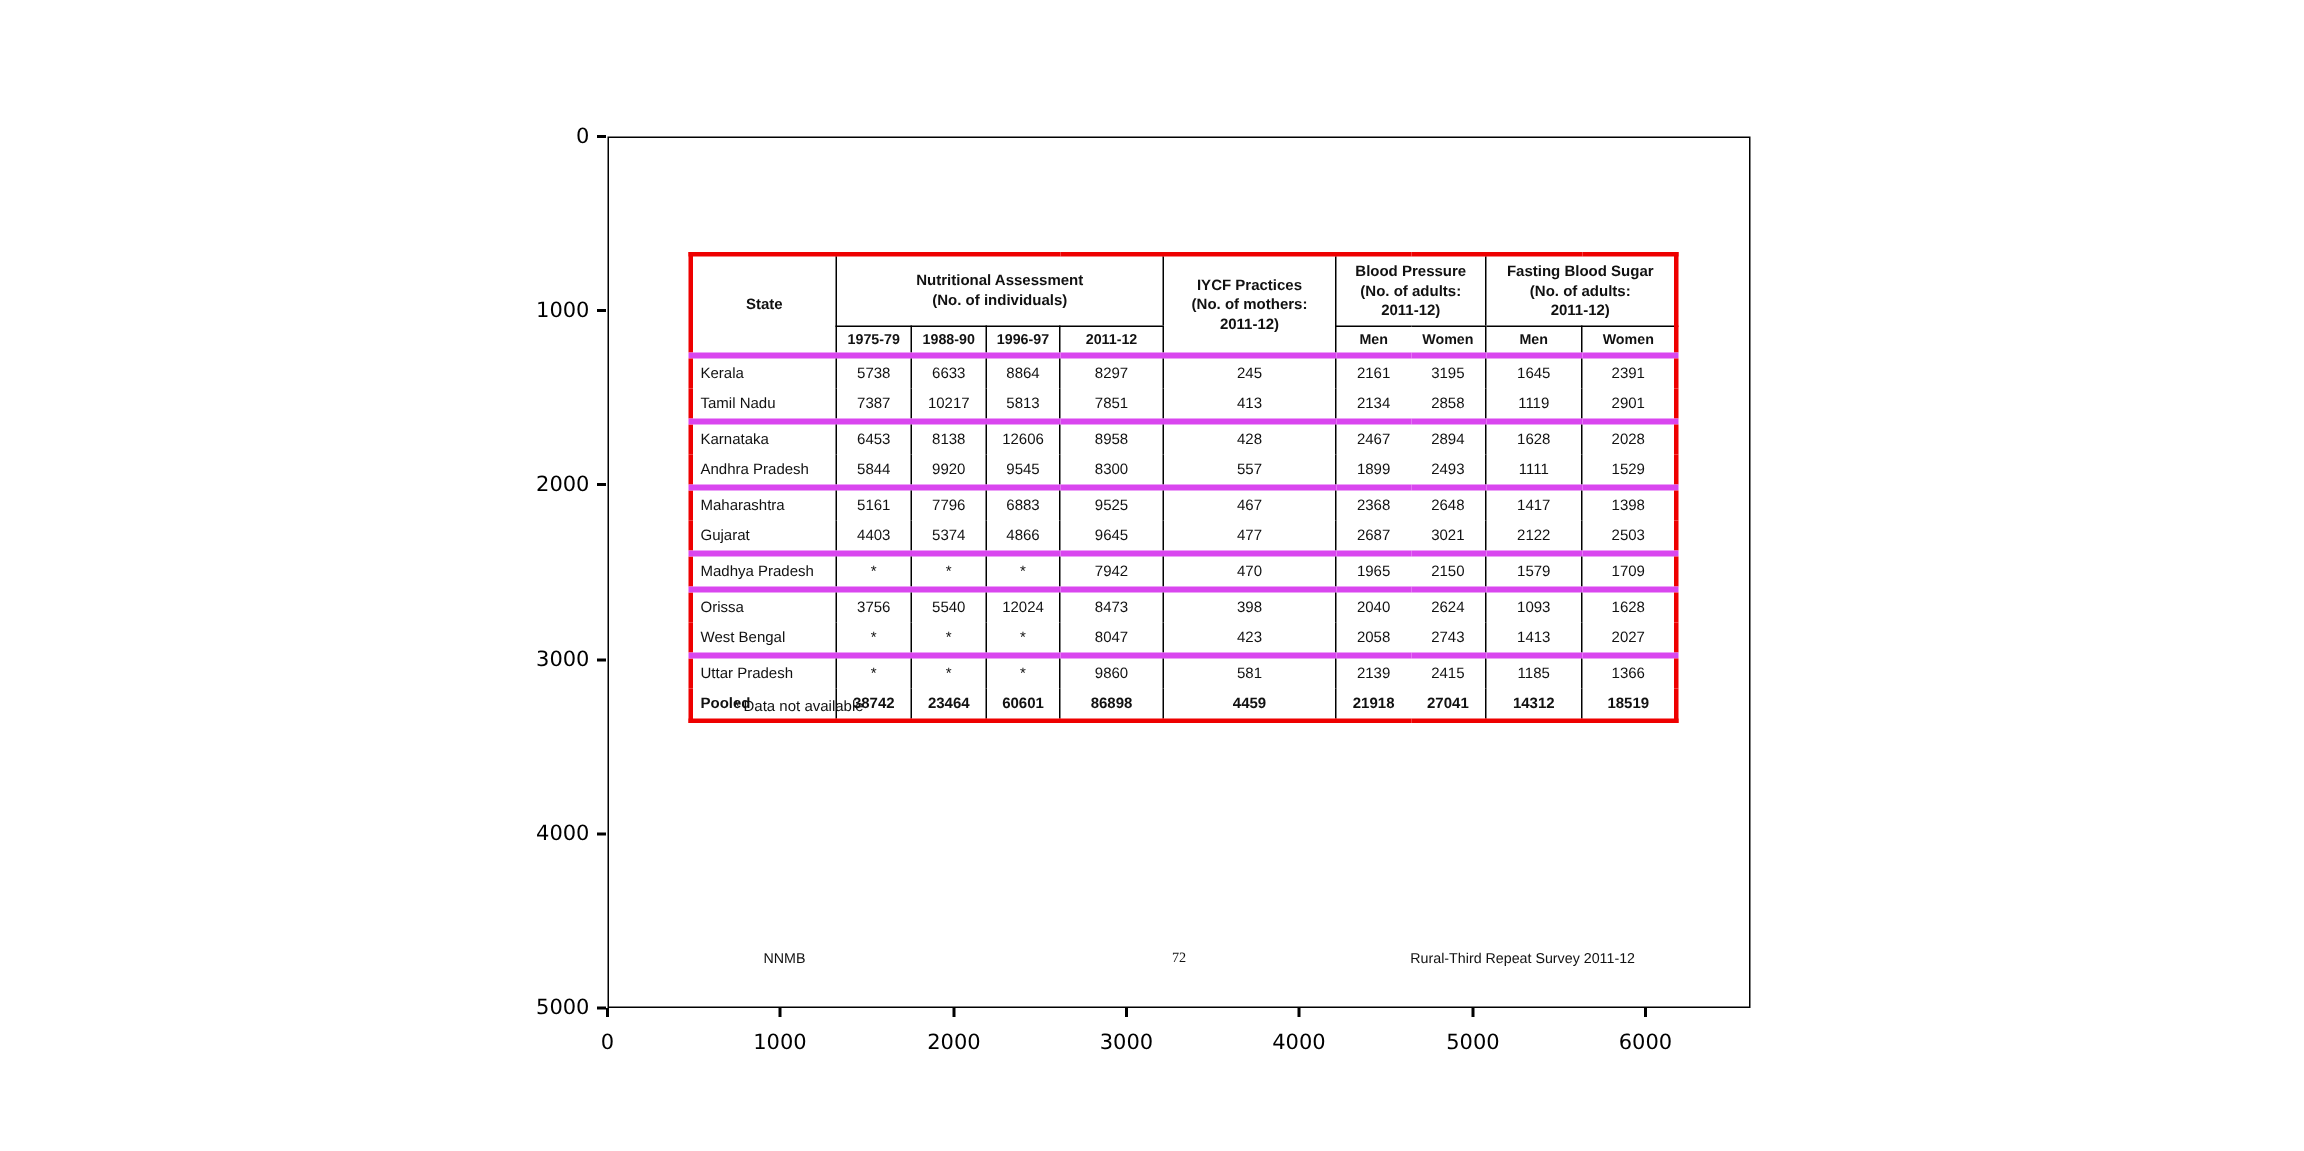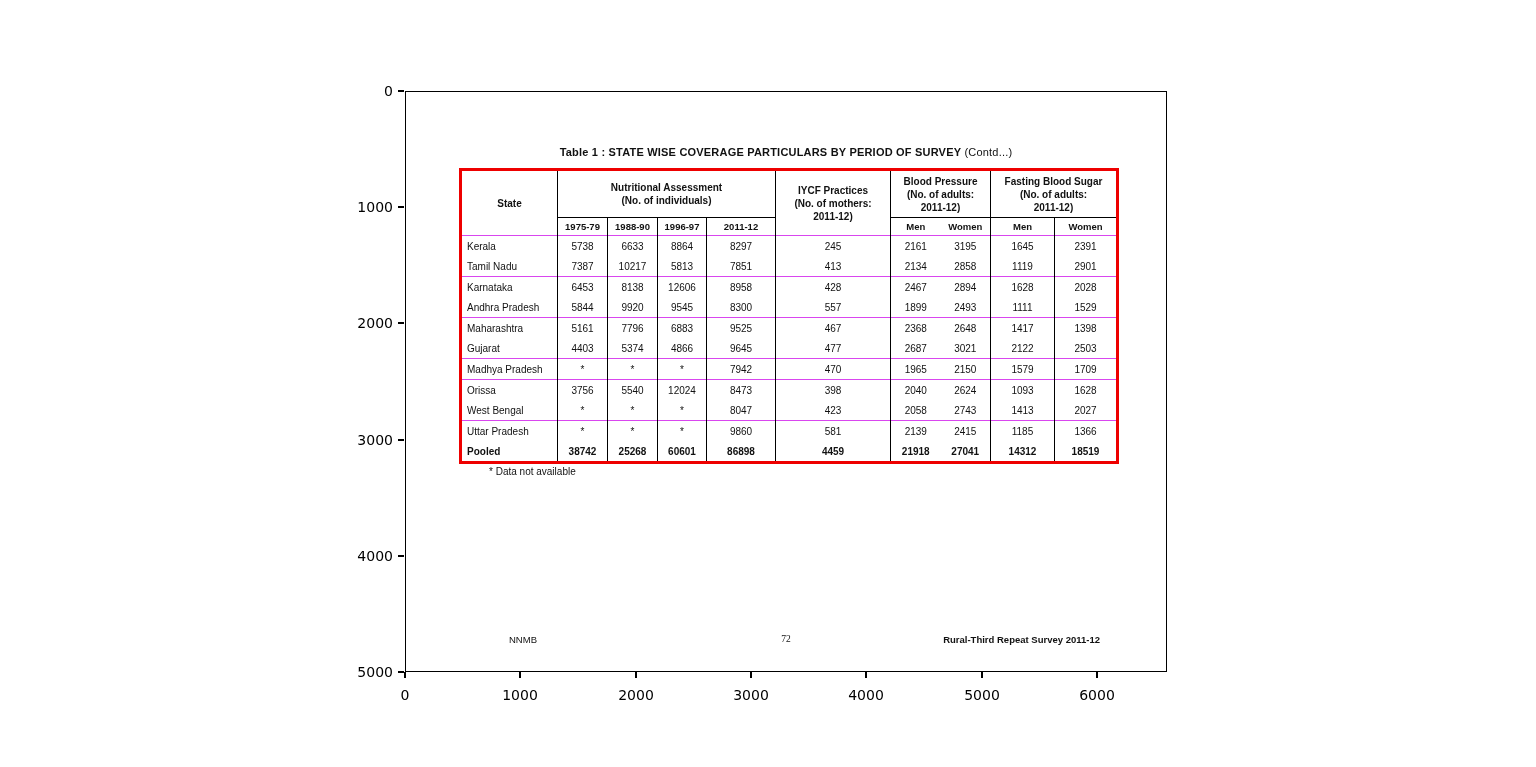--- a/index.html
+++ b/index.html
@@ -37,29 +37,29 @@
 
   table.cov{position:absolute;left:459px;top:168px;border-collapse:collapse;
             border:3px solid #ee0000;table-layout:fixed;font-size:10px;color:#111;}
   .cov th,.cov td{padding:0;font-weight:normal;}
   .cov .h{font-weight:bold;text-align:center;white-space:pre-line;line-height:13px;}
   .cov .sub th{font-weight:bold;text-align:center;height:17px;font-size:9.5px;}
   .cov td.val{text-align:center;height:20px;}
   .cov td.state{text-align:left;padding-left:5px;height:20px;}
   .cov .bl{border-left:1px solid #000;}
   .cov .bb{border-bottom:1px solid #000;}
-  .cov tr.bt td{border-top:1px solid #d946ef;}
+  .cov tr.bt td{border-top:4px solid #d946ef;}
   .cov tr.pooled td{font-weight:bold;}
   .cov tr.h1 th{height:46px;}
 
   .footnote{position:absolute;left:489px;top:466px;font-size:10px;}
   .docfooter{position:absolute;left:405px;top:634px;width:762px;font-size:9.5px;}
   .docfooter .fl{position:absolute;left:65px;padding-left:39px;}
   .docfooter .fc{position:absolute;left:0;width:100%;text-align:center;font-family:Liberation Serif, serif;}
-  .docfooter .fr{position:absolute;right:67px;font-weight:bold;}
+  .docfooter .fr{position:absolute;right:77px;}
 </style>
 </head>
 <body>
 
 <div class="page">
 
   <div class="axes"></div>
 
   <span class="ytick">0</span>
   <span class="ytick">1000</span>
@@ -82,23 +82,20 @@
   <span class="xtick">5000</span>
   <span class="xtick">6000</span>
   <span class="xtickmark"></span>
   <span class="xtickmark"></span>
   <span class="xtickmark"></span>
   <span class="xtickmark"></span>
   <span class="xtickmark"></span>
   <span class="xtickmark"></span>
   <span class="xtickmark"></span>
 
-  <div class="doc-title">
-    <span>Table 1 : STATE WISE COVERAGE PARTICULARS BY PERIOD OF SURVEY</span><span class="tail"> (Contd...)</span>
-  </div>
 
   <table class="cov">
     <colgroup>
       <col style="width:97px">
         <col style="width:50px">
         <col style="width:50px">
       <col style="width:49px">
         <col style="width:69px">
         <col style="width:115px">
       <col style="width:50px">
@@ -249,21 +246,21 @@
           <td class="val bl">9860</td>
           <td class="val bl">581</td>
           <td class="val bl">2139</td>
           <td class="val">2415</td>
           <td class="val bl">1185</td>
           <td class="val bl">1366</td>
         </tr>
         <tr class=" pooled">
           <td class="state">Pooled</td>
           <td class="val bl">38742</td>
-          <td class="val bl">25268</td>
+          <td class="val bl">23464</td>
           <td class="val bl">60601</td>
           <td class="val bl">86898</td>
           <td class="val bl">4459</td>
           <td class="val bl">21918</td>
           <td class="val">27041</td>
           <td class="val bl">14312</td>
           <td class="val bl">18519</td>
         </tr>
       </tbody>
   </table>

